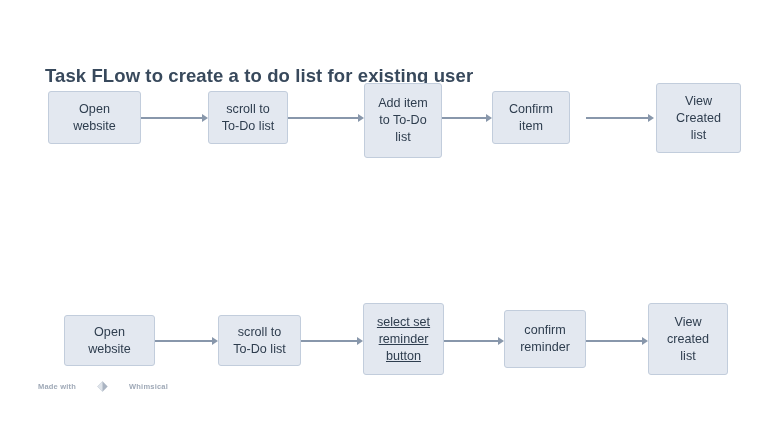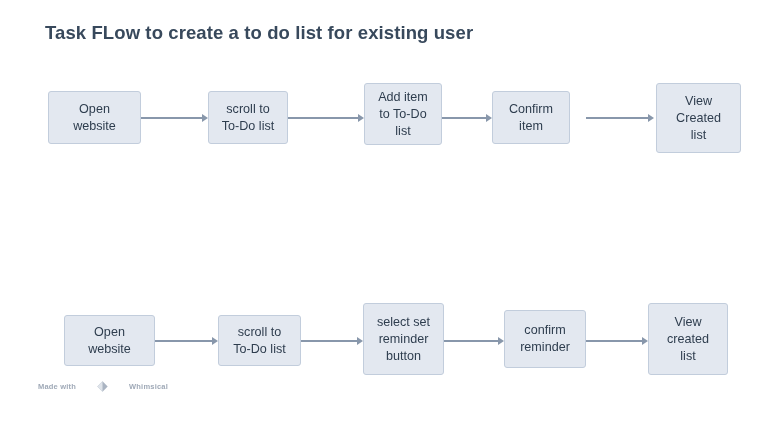--- a/index.html
+++ b/index.html
@@ -19,20 +19,21 @@
     position: absolute;
     inset: 0;
   }
   .section-title {
     position: absolute;
     font-size: 18.5px;
     font-weight: 700;
     color: #38495c;
     letter-spacing: 0.1px;
     white-space: nowrap;
+    margin-top: 43px;
   }
   #title-1 { left: 45px; top: 22px; }
   #title-2 { left: 45px; top: 243px; }
 
   .flow-row {
     position: absolute;
     left: 0;
     width: 766px;
   }
   #row-1 { top: 80px; height: 90px; }
@@ -117,21 +118,21 @@
     <div class="node" style="left:208px; top:11px; width:80px; height:53px;">
       <span class="node-label">scroll to
 To-Do list</span>
     </div>
 
     <div class="connector" style="left:288px; top:33px; width:76px;">
       <span class="line"></span>
       <span class="head"></span>
     </div>
 
-    <div class="node" style="left:364px; top:3px; width:78px; height:62px;">
+    <div class="node" style="left:364px; top:3px; width:78px; height:75px;">
       <span class="node-label">Add item
 to To-Do
 list</span>
     </div>
 
     <div class="connector" style="left:442px; top:33px; width:50px;">
       <span class="line"></span>
       <span class="head"></span>
     </div>
 
@@ -167,21 +168,21 @@
     <div class="node" style="left:218px; top:15px; width:83px; height:51px;">
       <span class="node-label">scroll to
 To-Do list</span>
     </div>
 
     <div class="connector" style="left:301px; top:36px; width:62px;">
       <span class="line"></span>
       <span class="head"></span>
     </div>
 
-    <div class="node" style="left:363px; top:3px; width:81px; height:72px;">
+    <div class="node" style="left:363px; top:3px; width:81px; height:72px;text-decoration:underline;">
       <span class="node-label">select set
 reminder
 button</span>
     </div>
 
     <div class="connector" style="left:444px; top:36px; width:60px;">
       <span class="line"></span>
       <span class="head"></span>
     </div>
 

